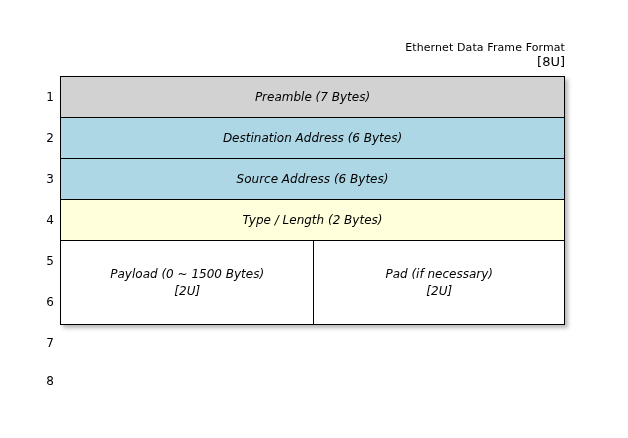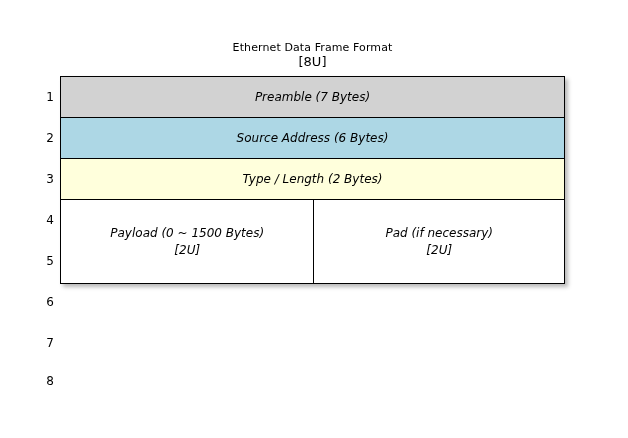--- a/index.html
+++ b/index.html
@@ -23,21 +23,21 @@
     width: 628px;
     height: 438px;
   }
 
   
   .title-block {
     position: absolute;
     left: 60px;
     top: 41px;
     width: 505px;
-    text-align: center;
+    text-align: right;
     line-height: 14px;
   }
   .title-main {
     font-size: 11px;
     letter-spacing: 0.1px;
     display: block;
   }
   .title-sub {
     font-size: 13px;
     display: block;
@@ -98,20 +98,23 @@
   <div class="row-label" style="top:296px;">6</div>
   <div class="row-label" style="top:337px;">7</div>
   <div class="row-label" style="top:375px;">8</div>
 
   <table class="frame-table">
     <tbody>
       <tr>
         <td class="cell-gray h41" colspan="2">Preamble (7 Bytes)</td>
       </tr>
       <tr>
+        <td class="cell-blue h41" colspan="2">Destination Address (6 Bytes)</td>
+      </tr>
+      <tr>
         <td class="cell-blue h41" colspan="2">Source Address (6 Bytes)</td>
       </tr>
       <tr>
         <td class="cell-yellow h41" colspan="2">Type / Length (2 Bytes)</td>
       </tr>
       <tr>
         <td class="cell-white h83" style="width:254px;">
           <span class="cell-line">Payload (0 ~ 1500 Bytes)</span>
           <span class="cell-line">[2U]</span>
         </td>

